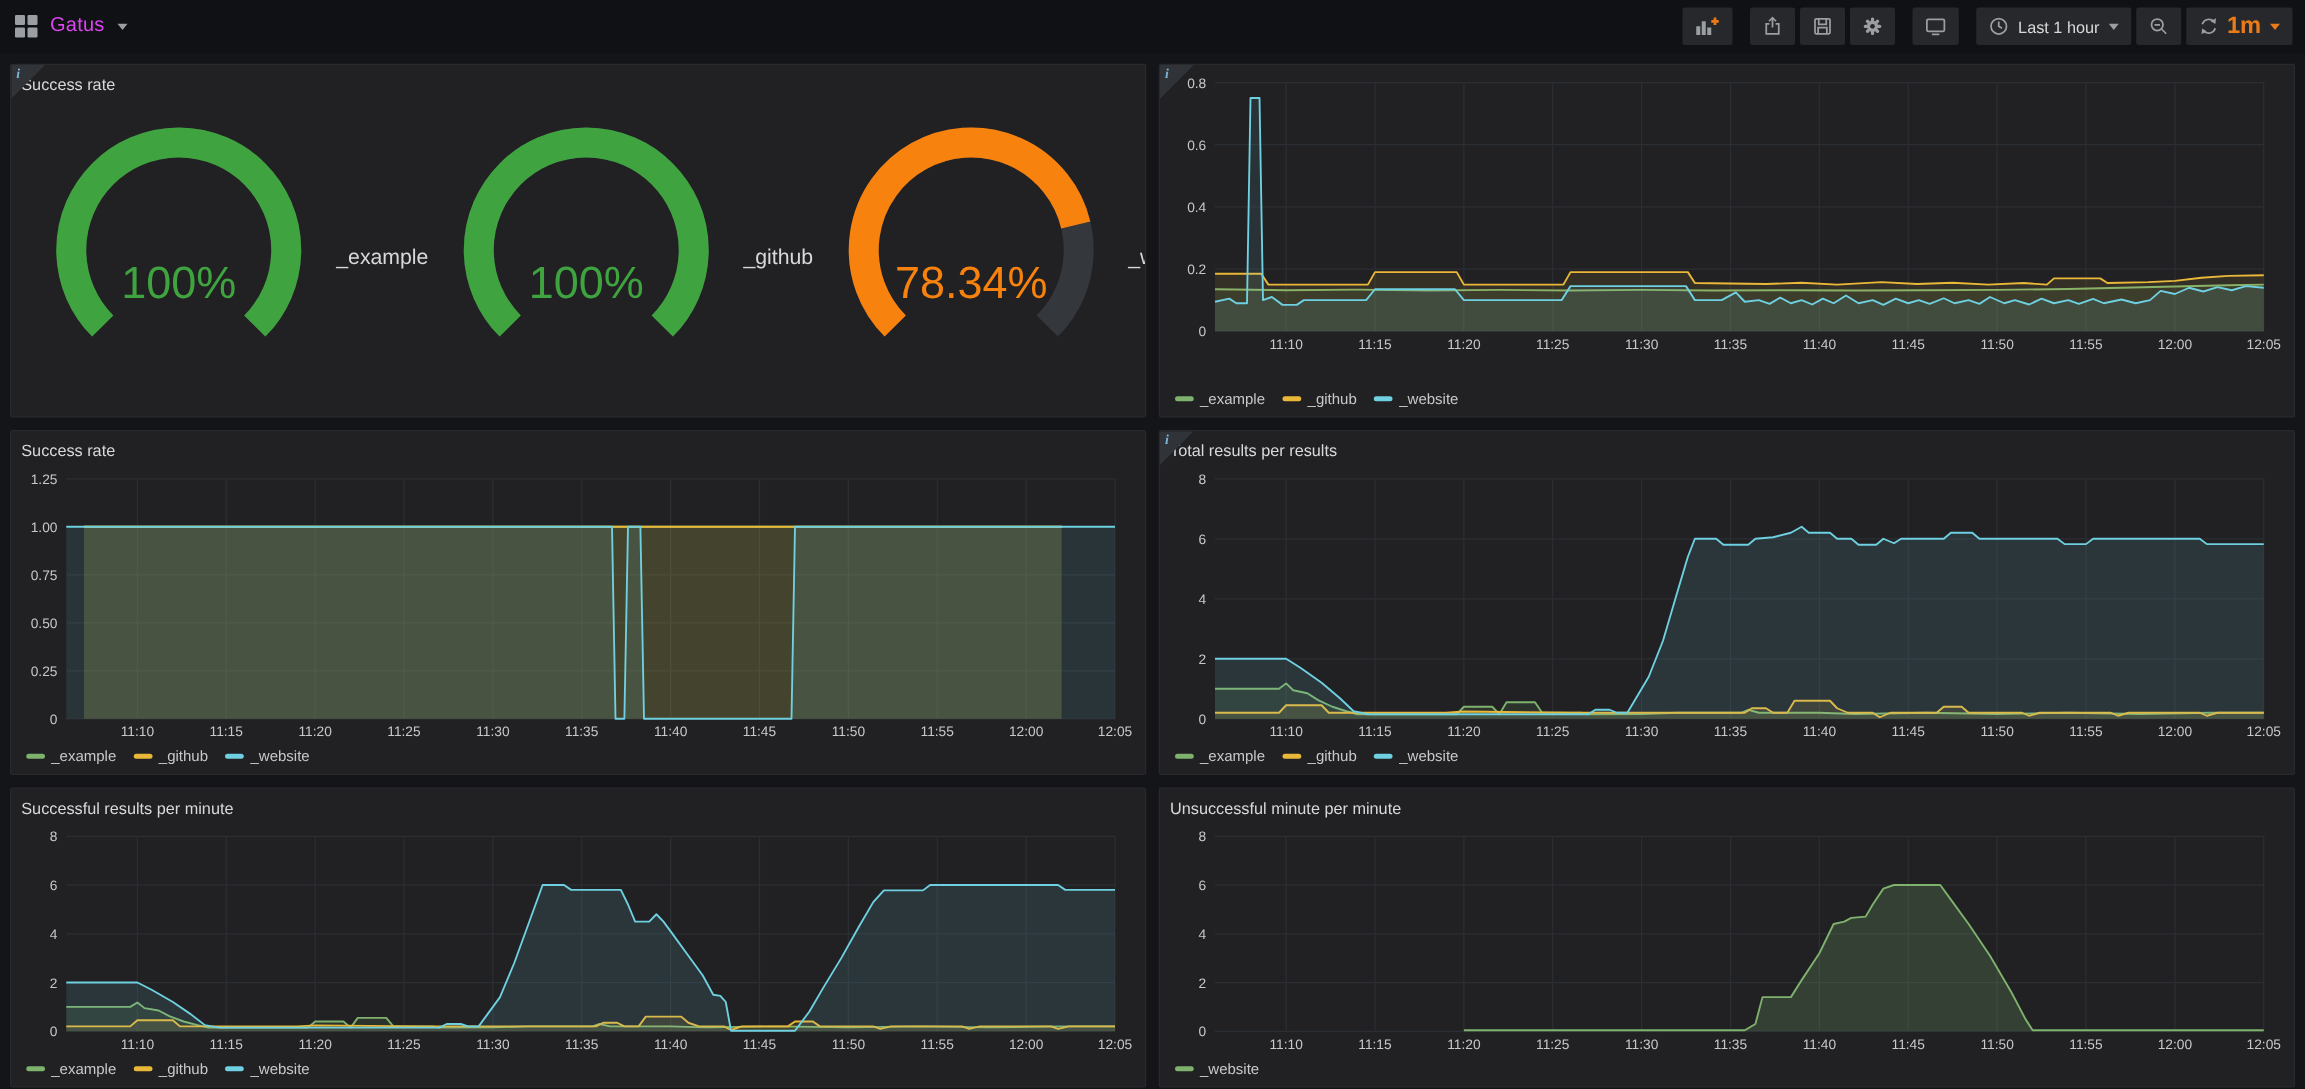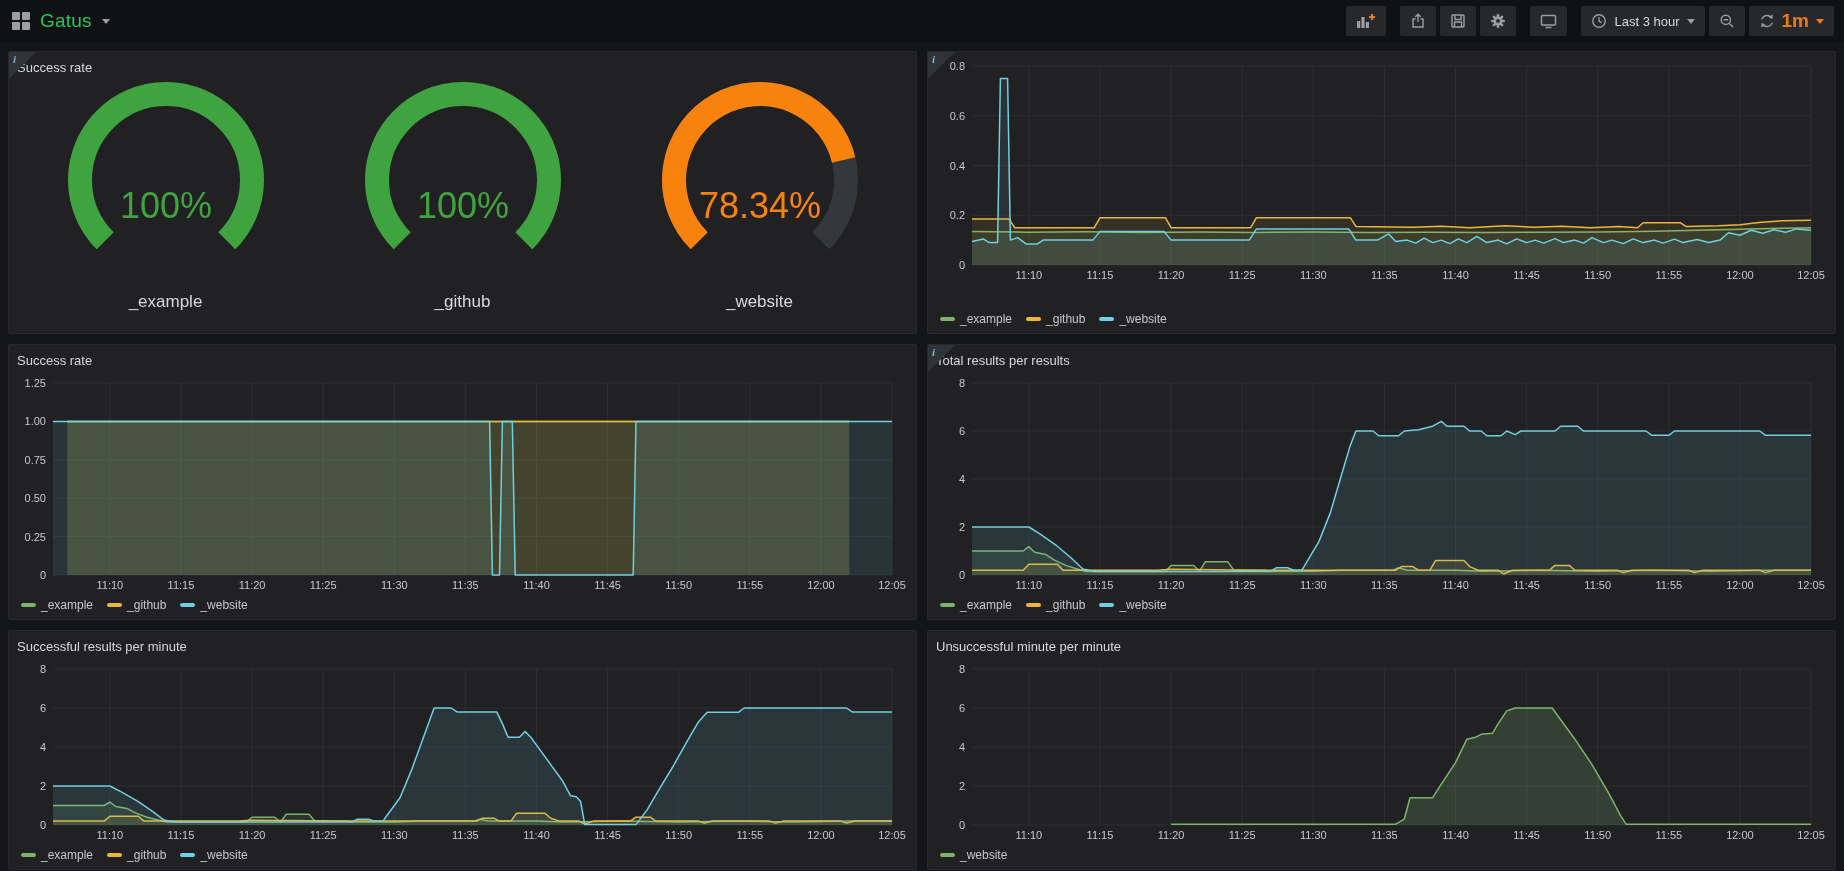--- a/index.html
+++ b/index.html
@@ -5,21 +5,21 @@
   * { margin:0; padding:0; box-sizing:border-box; }
   html,body { width:1844px; height:871px; overflow:hidden; background:#141518;
               font-family:"Liberation Sans", sans-serif; }
 
   
   .navbar { height:42px; background:#101114; display:flex; align-items:center;
             justify-content:space-between; padding:0 10px 0 12px; }
   .nav-left { display:flex; align-items:center; gap:10px; }
   .grid-icon { display:grid; grid-template-columns:8px 8px; grid-template-rows:8px 8px; gap:2px; }
   .grid-icon i { background:#9b9ea3; border-radius:1px; }
-  .brand { color:#22c55e; font-size:19px; font-weight:500; letter-spacing:.2px; }
+  .brand { color:#d946ef; font-size:16px; font-weight:500; letter-spacing:.2px; }
   .caret { width:0; height:0; border-left:4px solid transparent; border-right:4px solid transparent;
            border-top:5px solid #9b9ea3; display:inline-block; }
   .caret.orange { border-top-color:#eb7b18; }
   .nav-right { display:flex; align-items:center; }
   .btn-group { display:flex; gap:4px; margin-left:14px; }
   .nav-btn { height:30px; background:#26282b; border-radius:2px; display:flex; align-items:center;
              gap:7px; padding:0 10px; color:#d8d9da; font-size:13px; cursor:pointer; }
   .nav-btn svg { display:block; }
   .icon-stroke { stroke:#9b9ea3; fill:none; stroke-width:1.4; }
   .icon-fill { fill:#9b9ea3; }
@@ -32,21 +32,21 @@
            display:flex; flex-direction:column; padding:4px 8px 4px 8px; overflow:hidden; }
   .panel-title { height:24px; line-height:24px; text-align:left; color:#d8d9da; font-size:13px;
                  font-weight:500; flex:none; cursor:pointer; }
   .info-corner { position:absolute; top:0; left:0; width:0; height:0;
                  border-top:27px solid #303338; border-right:27px solid transparent; }
   .info-corner b { position:absolute; top:-26px; left:4px; color:#7eb6d9;
                    font:italic bold 11px "Liberation Serif", serif; }
 
   
   .gauge-row { flex:1; display:flex; align-items:stretch; justify-content:space-around; }
-  .gauge-cell { display:flex; flex-direction:column; align-items:center; justify-content:flex-start; }
+  .gauge-cell { display:flex; flex-direction:row; align-items:center; justify-content:flex-start; }
   .gauge-label { color:#d8d9da; font-size:17px; margin-top:2px; }
 
   
   .chart-wrap { flex:1; position:relative; cursor:crosshair; }
   .chart-wrap svg { position:absolute; inset:0; }
   .legend { flex:none; height:20px; display:flex; align-items:center; gap:14px; padding-left:4px; }
   .legend-item { display:flex; align-items:center; gap:5px; color:#c7c8c9; font-size:12px; cursor:pointer; }
   .legend-dash { width:15px; height:4px; border-radius:2px; display:inline-block; }
 </style>
 </head>
@@ -107,21 +107,21 @@
           <path class="icon-stroke" d="M5.5 14.5 h6"></path>
         </svg>
       </div>
     </div>
     <div class="btn-group">
       <div class="nav-btn">
         <svg width="16" height="16" viewBox="0 0 16 16">
           <circle class="icon-stroke" cx="8" cy="8" r="6.2"></circle>
           <path class="icon-stroke" d="M8 4.2 V8 L10.6 9.6"></path>
         </svg>
-        <span>Last 3 hour</span>
+        <span>Last 1 hour</span>
         <span class="caret"></span>
       </div>
       <div class="nav-btn">
         <svg width="16" height="16" viewBox="0 0 16 16">
           <circle class="icon-stroke" cx="6.8" cy="6.8" r="4.6"></circle>
           <path class="icon-stroke" d="M10.4 10.4 L14 14 M4.6 6.8 h4.4"></path>
         </svg>
       </div>
       <div class="nav-btn">
         <svg width="16" height="16" viewBox="0 0 16 16">

